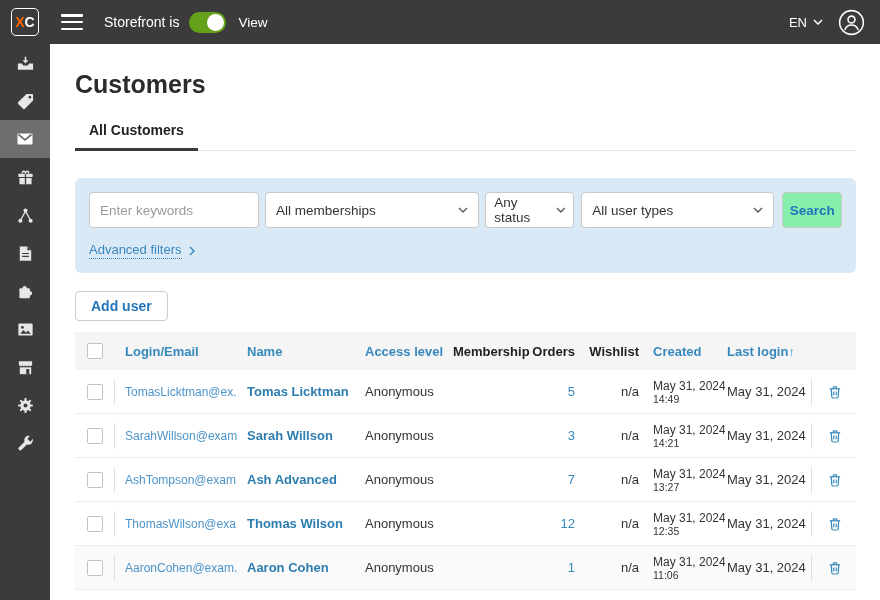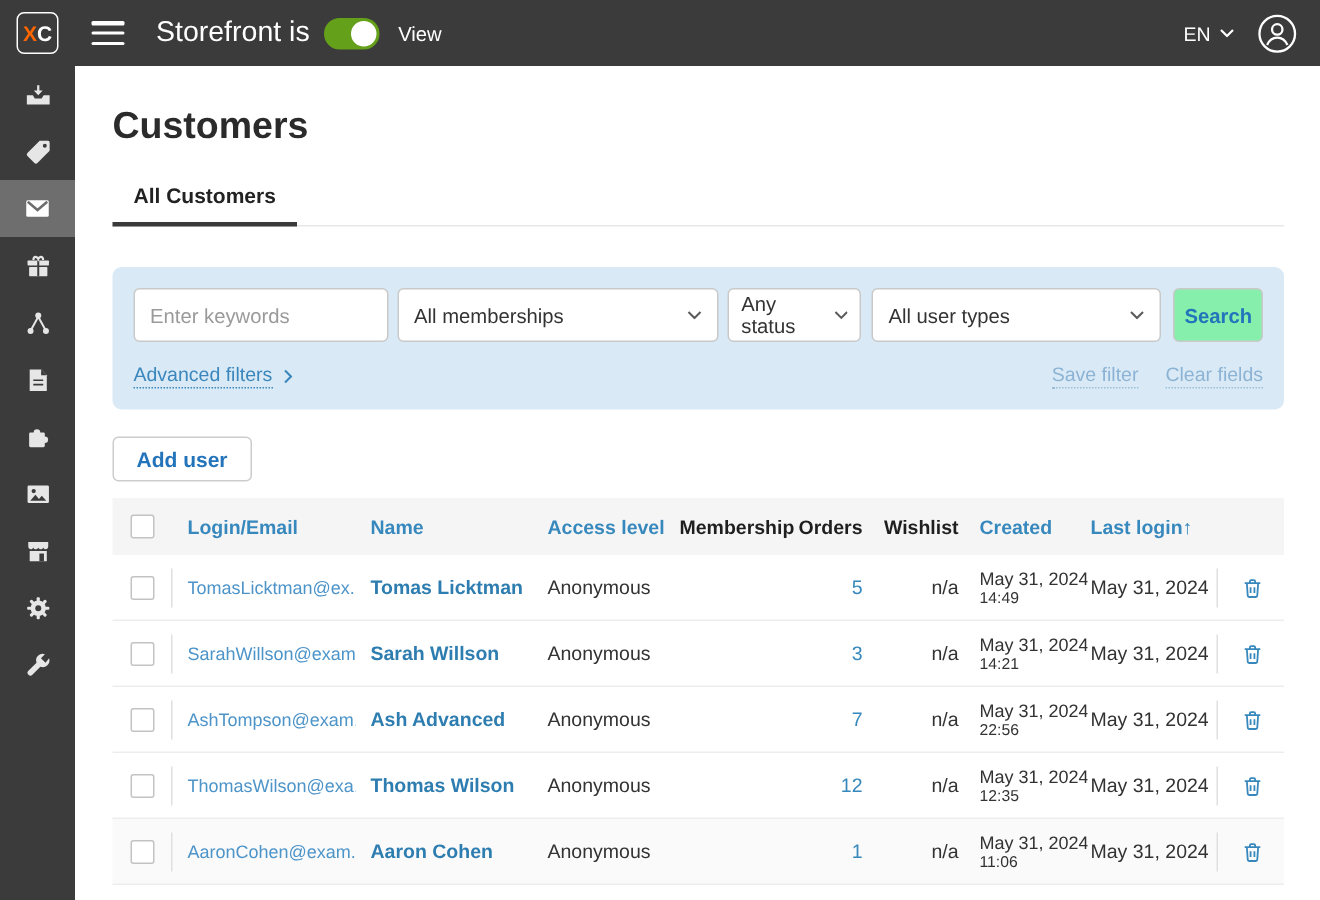--- a/index.html
+++ b/index.html
@@ -9,21 +9,21 @@
   
   .topbar { position: fixed; top: 0; left: 0; width: 880px; height: 44px;
     background: #3b3b3b; display: flex; align-items: center; z-index: 20; }
   .logo { width: 28px; height: 28px; margin-left: 11px; border: 1.5px solid #fff;
     border-radius: 5px; display: flex; align-items: center; justify-content: center;
     font-weight: 700; font-size: 14px; letter-spacing: 0; cursor: pointer; }
   .logo .lx { color: #f60; } .logo .lc { color: #fff; }
   .hamburger { margin-left: 22px; width: 22px; height: 16px; display: flex;
     flex-direction: column; justify-content: space-between; cursor: pointer; }
   .hamburger span { display: block; height: 2.5px; background: #fff; border-radius: 1px; }
-  .tb-text { color: #fff; font-size: 19px; margin-left: 21px; }
+  .tb-text { color: #fff; font-size: 14px; margin-left: 21px; }
   .toggle { width: 37px; height: 21px; border-radius: 11px; margin-left: 10px;
     position: relative; cursor: pointer; }
   .toggle .knob { position: absolute; top: 2px; right: 2px; width: 17px; height: 17px;
     border-radius: 50%; background: #fff; }
   .view-link { color: #fff; font-size: 13.5px; margin-left: 12px; cursor: pointer; text-decoration: none; }
   .tb-right { margin-left: auto; display: flex; align-items: center; }
   .lang { color: #fff; font-size: 13px; display: flex; align-items: center; gap: 6px; cursor: pointer; }
   .avatar { margin-left: 15px; margin-right: 15px; cursor: pointer; display: flex; }
 
   
@@ -260,24 +260,20 @@
       </div>
       <button class="search-btn">Search</button>
     </div>
     <div class="filter-row2">
       <div class="adv-link">
         <span class="u">Advanced filters</span>
         <svg width="6" height="10" viewBox="0 0 6 10" fill="none" stroke="#3a86bd" stroke-width="1.4">
             <path d="M1 1l4 4-4 4"></path>
           </svg>
       </div>
-      <div class="filter-links">
-        <span class="soft-link">Save filter</span>
-        <span class="soft-link">Clear fields</span>
-      </div>
     </div>
   </div>
 
   <button class="add-user">Add user</button>
 
   
   <div class="table">
 
     <div class="trow thead">
       <div class="cb-cell">
@@ -361,21 +357,21 @@
           <span class="vdiv"></span>
         </div>
       <div class="cell"><span class="email-link">AshTompson@exam...</span></div>
       <div class="cell"><span class="name-link">Ash Advanced</span></div>
       <div class="cell plain">Anonymous</div>
       <div class="cell"></div>
       <div class="cell num-col"><span class="orders-link">7</span></div>
       <div class="cell num-col plain">n/a</div>
       <div class="cell created" style="padding-left:8px;">
         <div class="d">May 31, 2024</div>
-          <div class="t">22:56</div>
+          <div class="t">13:27</div>
       </div>
       <div class="cell plain" style="padding-left:2px;">May 31, 2024</div>
       <div class="actions-cell">
           <span class="vdiv"></span>
         <button class="trash-btn">
           <svg width="16" height="16" viewBox="0 0 20 20" fill="none" stroke="#3788bd" stroke-width="1.5">
             <path d="M3.5 6h13"></path>
               <path d="M7.8 6V4.6a1.1 1.1 0 0 1 1.1-1.1h2.2a1.1 1.1 0 0 1 1.1 1.1V6"></path>
             <path d="M5.3 6l.7 10a1.6 1.6 0 0 0 1.6 1.5h4.8a1.6 1.6 0 0 0 1.6-1.5l.7-10"></path>
             <path d="M8.4 9.4v4.8M11.6 9.4v4.8"></path>

